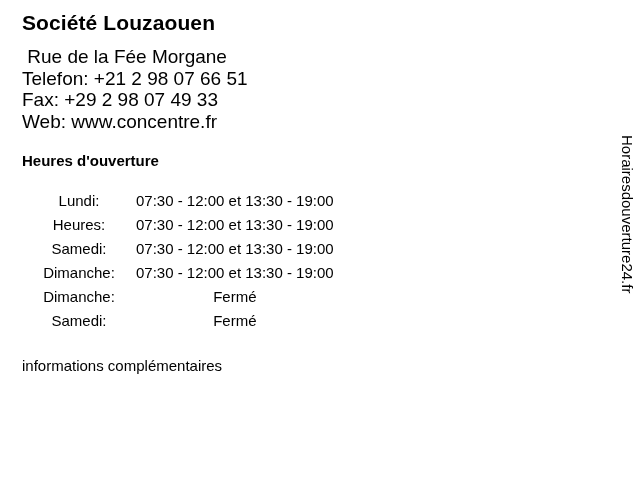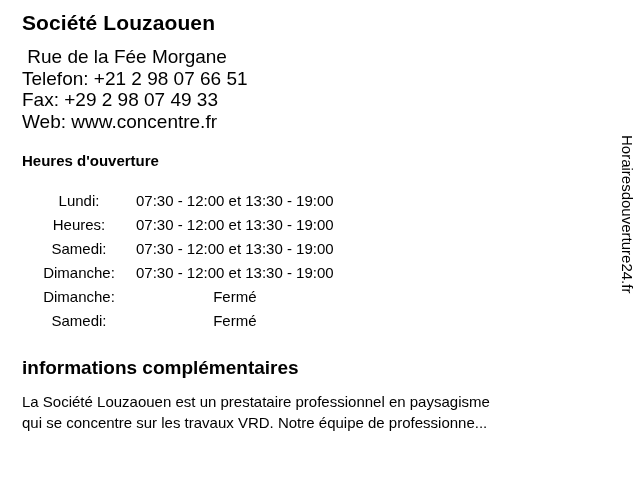--- a/index.html
+++ b/index.html
@@ -57,22 +57,22 @@
     padding: 0 0 4px 0;
     vertical-align: top;
     line-height: 20px;
     white-space: nowrap;
   }
   td.day {
     width: 114px;
     padding-right: 6px;
   }
   .info-heading {
-    font-size: 19px;
-    font-weight: bold;
+    font-size: 15px;
+    font-weight: normal;
     margin-top: 22px;
     margin-bottom: 12px;
   }
   .info-text {
     font-size: 15px;
     line-height: 21px;
     width: 578px;
   }
   .vertical-brand {
     position: absolute;
@@ -128,22 +128,18 @@
         </tr>
         <tr>
           <td class="day">Samedi:</td>
           <td class="time">Fermé</td>
         </tr>
       </tbody>
     </table>
 
     <div class="info-heading">informations complémentaires</div>
 
-    <div class="info-text">
-      <div>La Société Louzaouen est un prestataire professionnel en paysagisme</div>
-      <div>qui se concentre sur les travaux VRD. Notre équipe de professionne...</div>
-    </div>
 
   </div>
 
   <div class="vertical-brand">Horairesdouverture24.fr</div>
 
 </div>
 
 </body></html>

